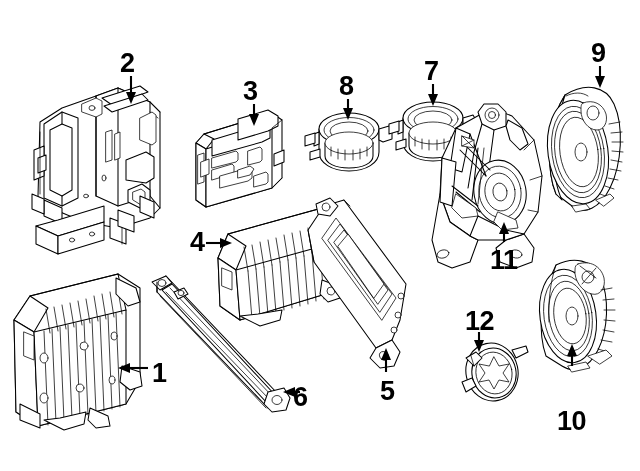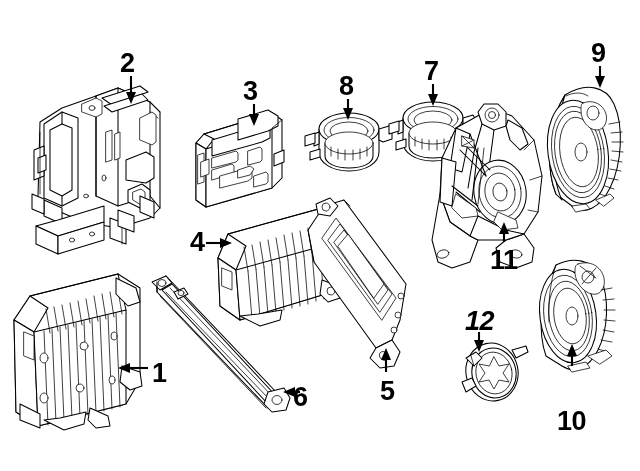--- a/index.html
+++ b/index.html
@@ -398,19 +398,19 @@
 
   </svg>
 
   <div class="callout-label" style="left:120px; top:50px;">2</div>
   <div class="callout-label" style="left:243px; top:78px;">3</div>
   <div class="callout-label" style="left:339px; top:73px;">8</div>
   <div class="callout-label" style="left:424px; top:58px;">7</div>
   <div class="callout-label" style="left:591px; top:40px;">9</div>
   <div class="callout-label" style="left:190px; top:229px;">4</div>
   <div class="callout-label" style="left:490px; top:247px;text-align:center;">11</div>
-  <div class="callout-label" style="left:465px; top:308px;font-style:italic;">12</div>
+  <div class="callout-label" style="left:465px; top:308px;">12</div>
   <div class="callout-label" style="left:152px; top:360px;">1</div>
   <div class="callout-label" style="left:293px; top:384px;">6</div>
   <div class="callout-label" style="left:380px; top:378px;">5</div>
   <div class="callout-label" style="left:557px; top:373px;margin-top:35px;">10</div>
 
 </div>
 
 </body></html>

